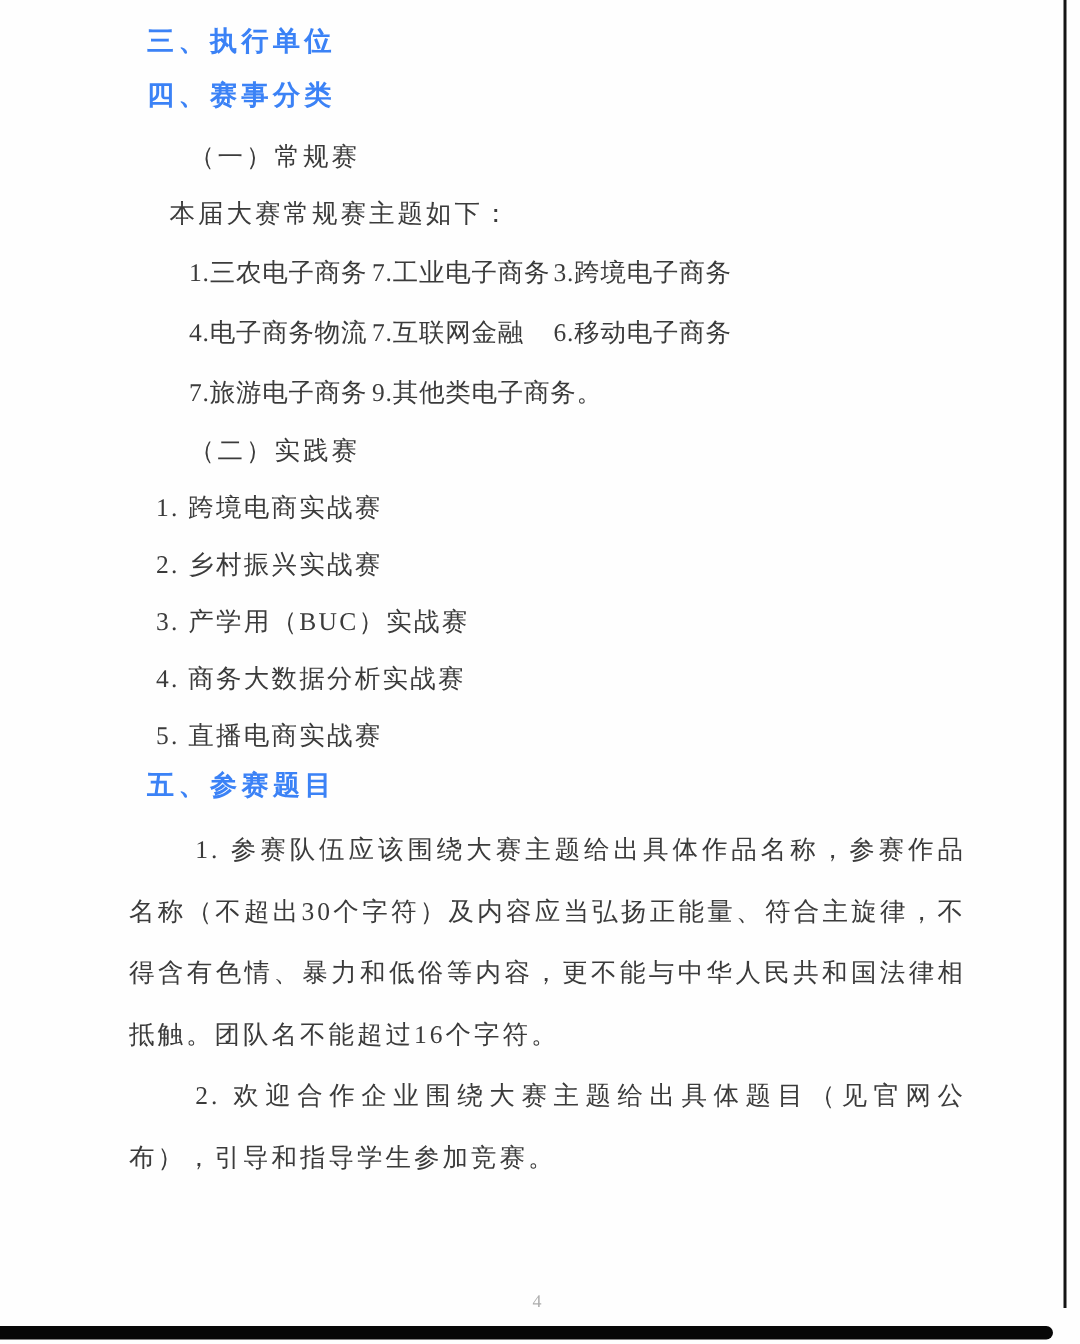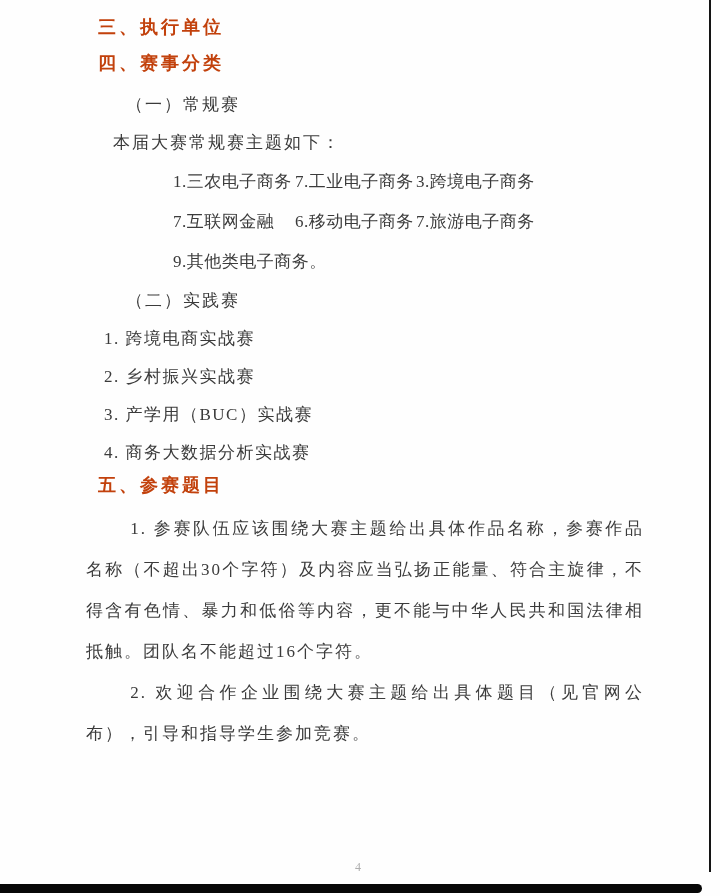--- a/index.html
+++ b/index.html
@@ -17,21 +17,21 @@
     color: #3b3b3b;
   }
   .content {
     position: relative;
     padding: 14px 76px 0 86px;
     filter: blur(0.45px);
   }
   .sec-heading {
     font-size: 18px;
     font-weight: bold;
-    color: #c2410c;
+    color: #3b82f6;
     letter-spacing: 3px;
     line-height: 26px;
     margin: 0 0 10px 12px;
   }
   .sec-heading.mt { margin-top: 0; }
   .body-para {
     font-size: 17px;
     letter-spacing: 2px;
     line-height: 43px;
     text-align: justify;
@@ -51,21 +51,21 @@
     margin-left: 27px;
   }
   .themes-grid {
     display: grid;
     grid-template-columns: 122px 121px auto;
     margin-left: 40px;
     font-size: 17px;
     letter-spacing: 0.5px;
     line-height: 40px;
   }
-  .themes-grid span { white-space: nowrap; margin-left: 47px; }
+  .themes-grid span { white-space: nowrap; }
   .practice-list {
     margin-left: 18px;
     font-size: 17px;
     letter-spacing: 1.5px;
     line-height: 38px;
   }
   .topics-para {
     font-size: 17px;
     letter-spacing: 2px;
     line-height: 41px;
@@ -111,33 +111,35 @@
     <div class="sec-heading mt">四、赛事分类</div>
 
     <div class="sub-heading">（一）常规赛</div>
 
     <div class="intro-line">本届大赛常规赛主题如下：</div>
 
     <div class="themes-grid">
       <span>1.三农电子商务</span>
       <span>7.工业电子商务</span>
       <span>3.跨境电子商务</span>
+      <span>4.电子商务物流</span>
       <span>7.互联网金融</span>
       <span>6.移动电子商务</span>
       <span>7.旅游电子商务</span>
       <span>9.其他类电子商务。</span>
     </div>
 
     <div class="sub-heading">（二）实践赛</div>
 
     <div class="practice-list">
       <div>1. 跨境电商实战赛</div>
       <div>2. 乡村振兴实战赛</div>
       <div>3. 产学用（BUC）实战赛</div>
       <div>4. 商务大数据分析实战赛</div>
+      <div>5. 直播电商实战赛</div>
     </div>
 
     <div class="sec-heading mt">五、参赛题目</div>
 
     <p class="topics-para">1. 参赛队伍应该围绕大赛主题给出具体作品名称，参赛作品名称（不超出30个字符）及内容应当弘扬正能量、符合主旋律，不得含有色情、暴力和低俗等内容，更不能与中华人民共和国法律相抵触。团队名不能超过16个字符。</p>
 
     <p class="topics-para">2. 欢迎合作企业围绕大赛主题给出具体题目（见官网公布），引导和指导学生参加竞赛。</p>
 
   </div>
 

